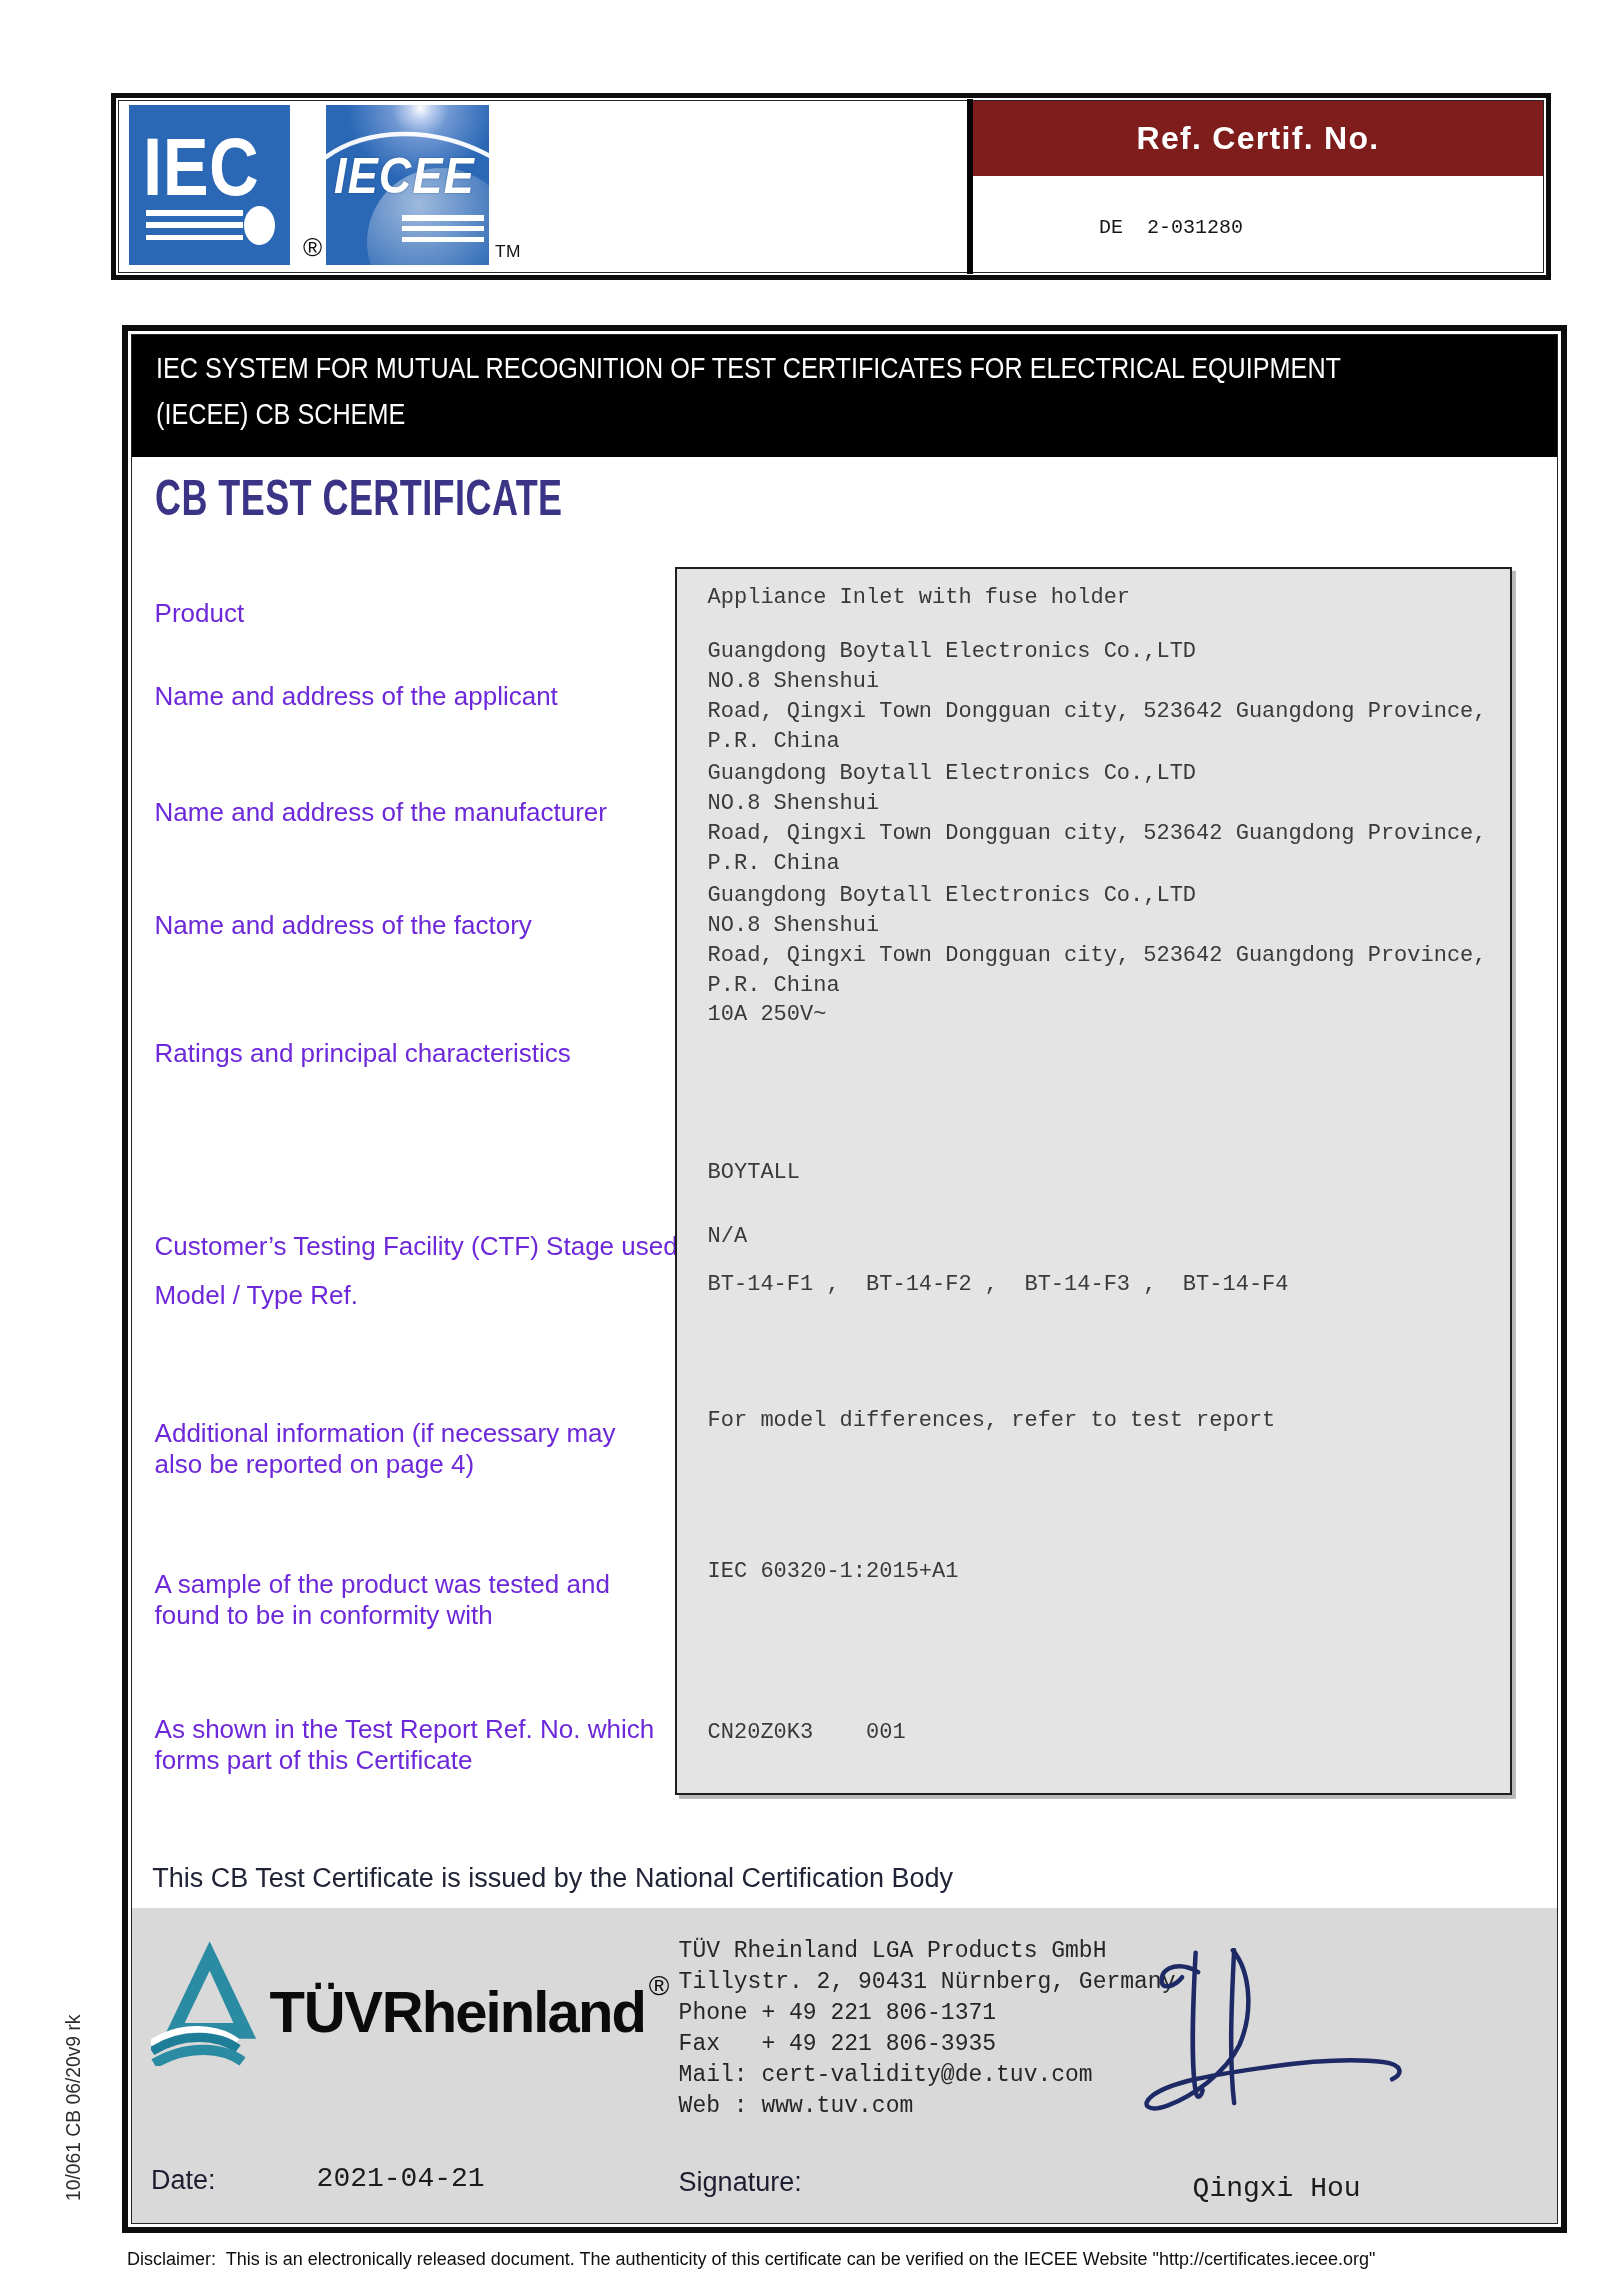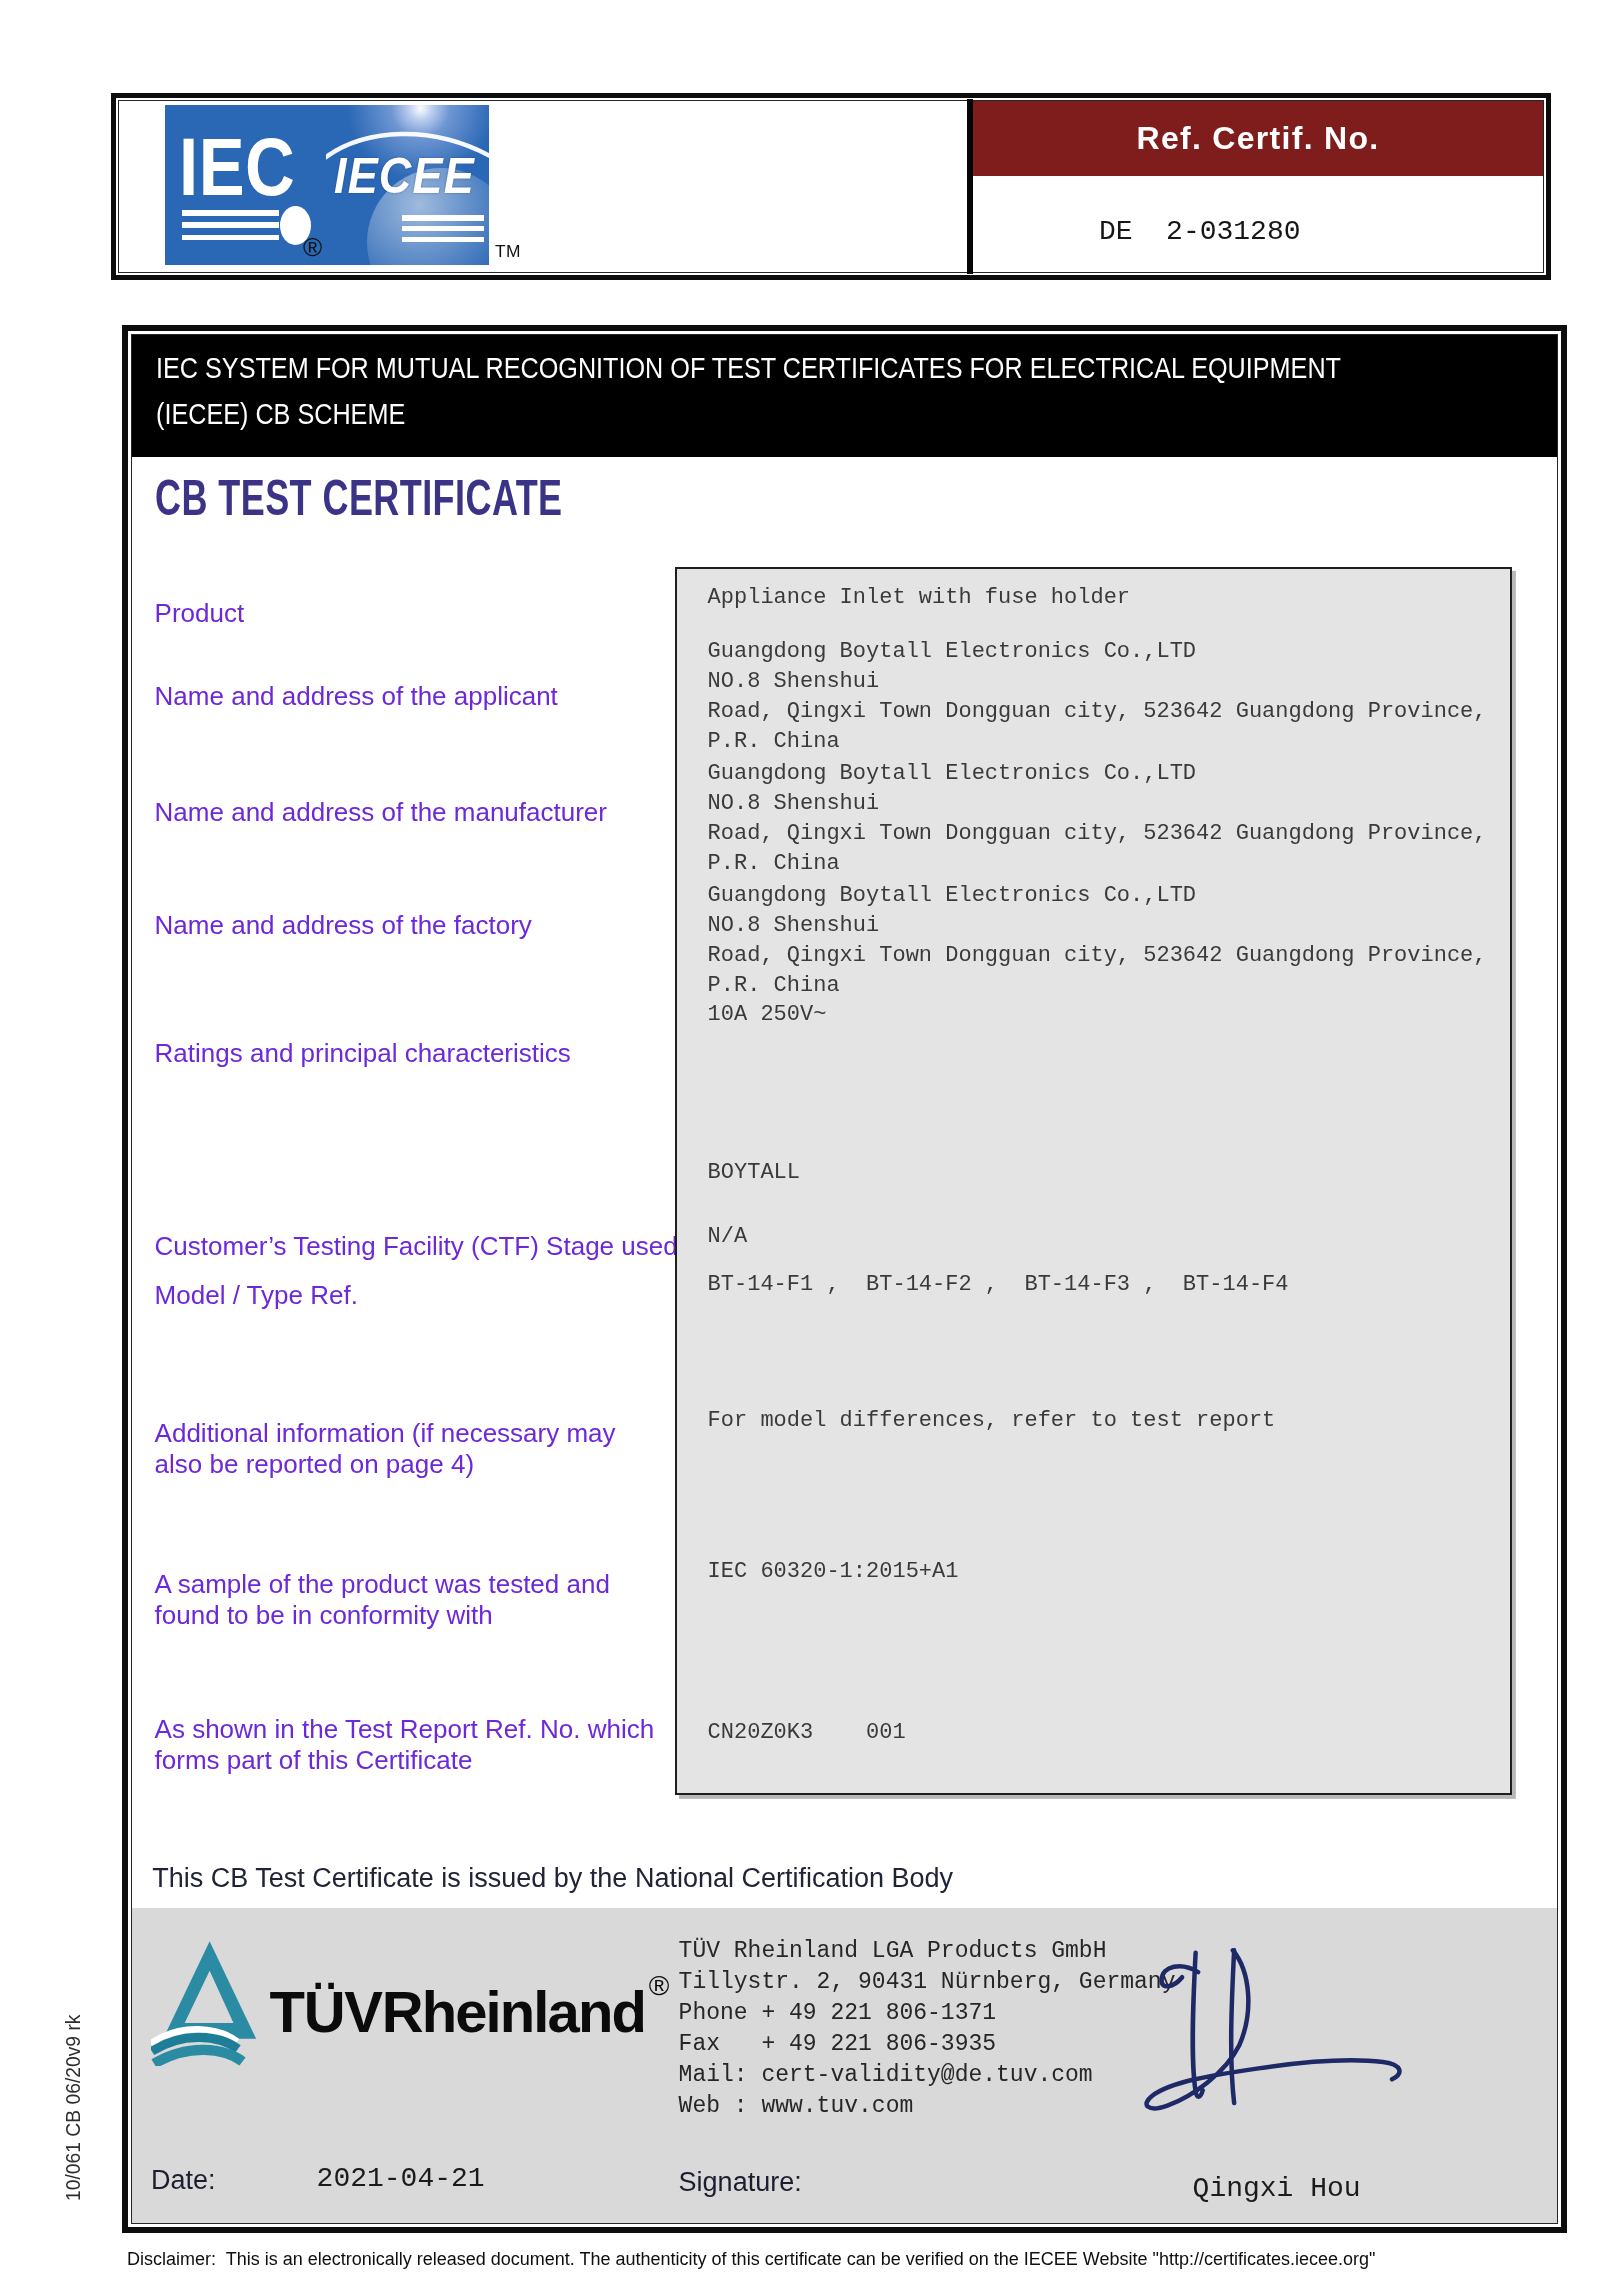--- a/index.html
+++ b/index.html
@@ -11,21 +11,21 @@
   
   .frame { position:absolute; border:5.8px solid #0d0d0d; background:#fff; }
   .frame .inner { position:absolute; inset:0; margin:1.9px; border:1.3px solid #262626; }
   .topframe { left:111px; top:93px; width:1440px; height:187px; }
   .mainframe { left:122px; top:325px; width:1445px; height:1908px; border-width:6.4px; }
   .mainframe .inner { margin:2.6px; border-width:1.9px; }
 
   
   .iec-tile {
     position:absolute; left:10.3px; top:3.9px; width:161px; height:160px;
-    background:#2a67b5; overflow:hidden;margin-left:36px;
+    background:#2a67b5; overflow:hidden;
   }
   .iec-text {
     color:#fff; font-weight:bold; font-size:81px; line-height:1;
     margin:22px 0 0 14px; letter-spacing:0.6px;
     transform:scaleX(.85); transform-origin:left;
   }
   .bars { position:absolute; left:16.7px; bottom:18px; width:97px; }
   .bars i { display:block; height:5.8px; background:#fff; margin-bottom:6.4px; }
   .bars i:last-child { margin-bottom:0; }
   .iec-dot {
@@ -54,21 +54,21 @@
   .tm-mark { position:absolute; left:376px; top:140px; font-size:17.4px; color:#111; letter-spacing:0.6px; }
   .top-divider { position:absolute; left:848px; top:-1.9px; bottom:-1.9px; width:5.8px; background:#050505; }
   .ref-panel { position:absolute; left:854px; right:0; top:0; height:100%; }
   .ref-head {
     height:75px; background:#7f1d1d; color:#fff;
     display:flex; align-items:center; justify-content:center;
     font-size:32px; font-weight:bold; letter-spacing:1.3px;
   }
   .ref-value {
     margin:40px 0 0 126px; font-family:"Liberation Mono", monospace;
-    font-size:28px; color:#161616; white-space:pre;
+    font-size:20px; color:#161616; white-space:pre;
   }
 
   
   .banner { position:absolute; left:0; right:0; top:0; height:122px; background:#000000; }
   .banner-line { position:absolute; left:24.5px; color:#fff; font-size:30px; white-space:nowrap; }
   .banner-line span { display:inline-block; transform:scaleX(.84); transform-origin:left; }
   .banner-line.l1 { top:16.7px; }
   .banner-line.l2 { top:62px; }
   .title {
     position:absolute; left:23px; top:138px; color:#3b3486;

